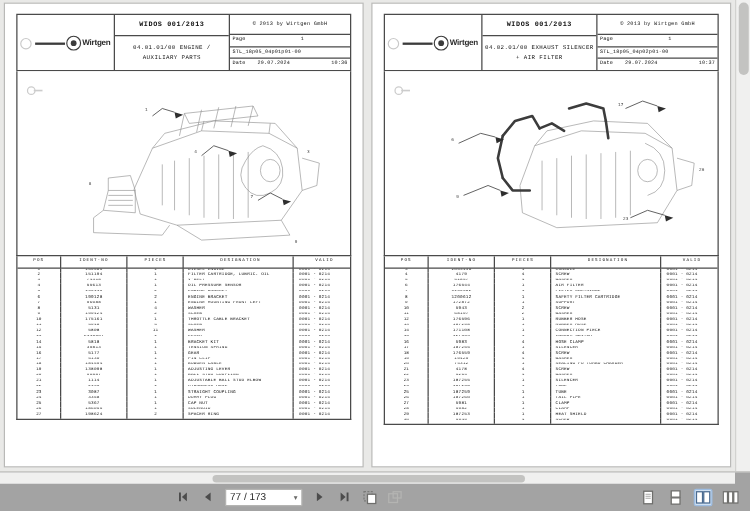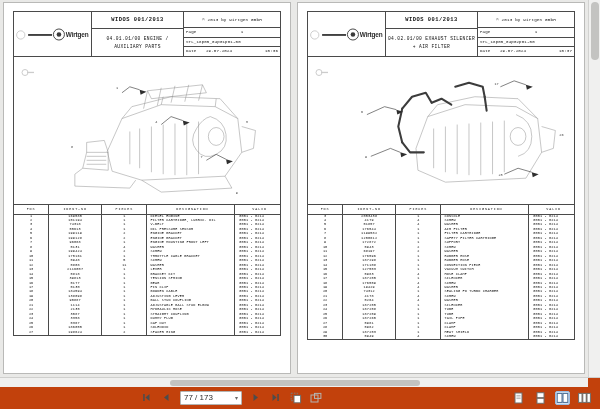--- a/index.html
+++ b/index.html
@@ -108,21 +108,21 @@
     background: #f0f0ef; border-left: 1px solid #d2d2d0;
   }
   #vscroll .thumb {
     position: absolute; left: 2px; top: 2px; width: 8px; height: 58px;
     background: #c3c3c1; border-radius: 4px;
   }
 
   
   #toolbar {
     position: absolute; left: 0; bottom: 0; width: 600px; height: 32px;
-    background: #c2410c; border-top: 1px solid #cfcfcd;
+    background: #a3a3a3; border-top: 1px solid #cfcfcd;
     display: flex; align-items: center;
   }
   #hscroll {
     position: absolute; left: 0; top: 0; width: 588px; height: 9px; background: #f0f0ef;
   }
   #hscroll .hthumb {
     position: absolute; left: 170px; top: 2px; width: 250px; height: 6px;
     background: #c3c3c1; border-radius: 3px;
   }
   .tb-left-group { display: flex; align-items: center; gap: 7px; margin-left: 140px; margin-top: 8px; }

